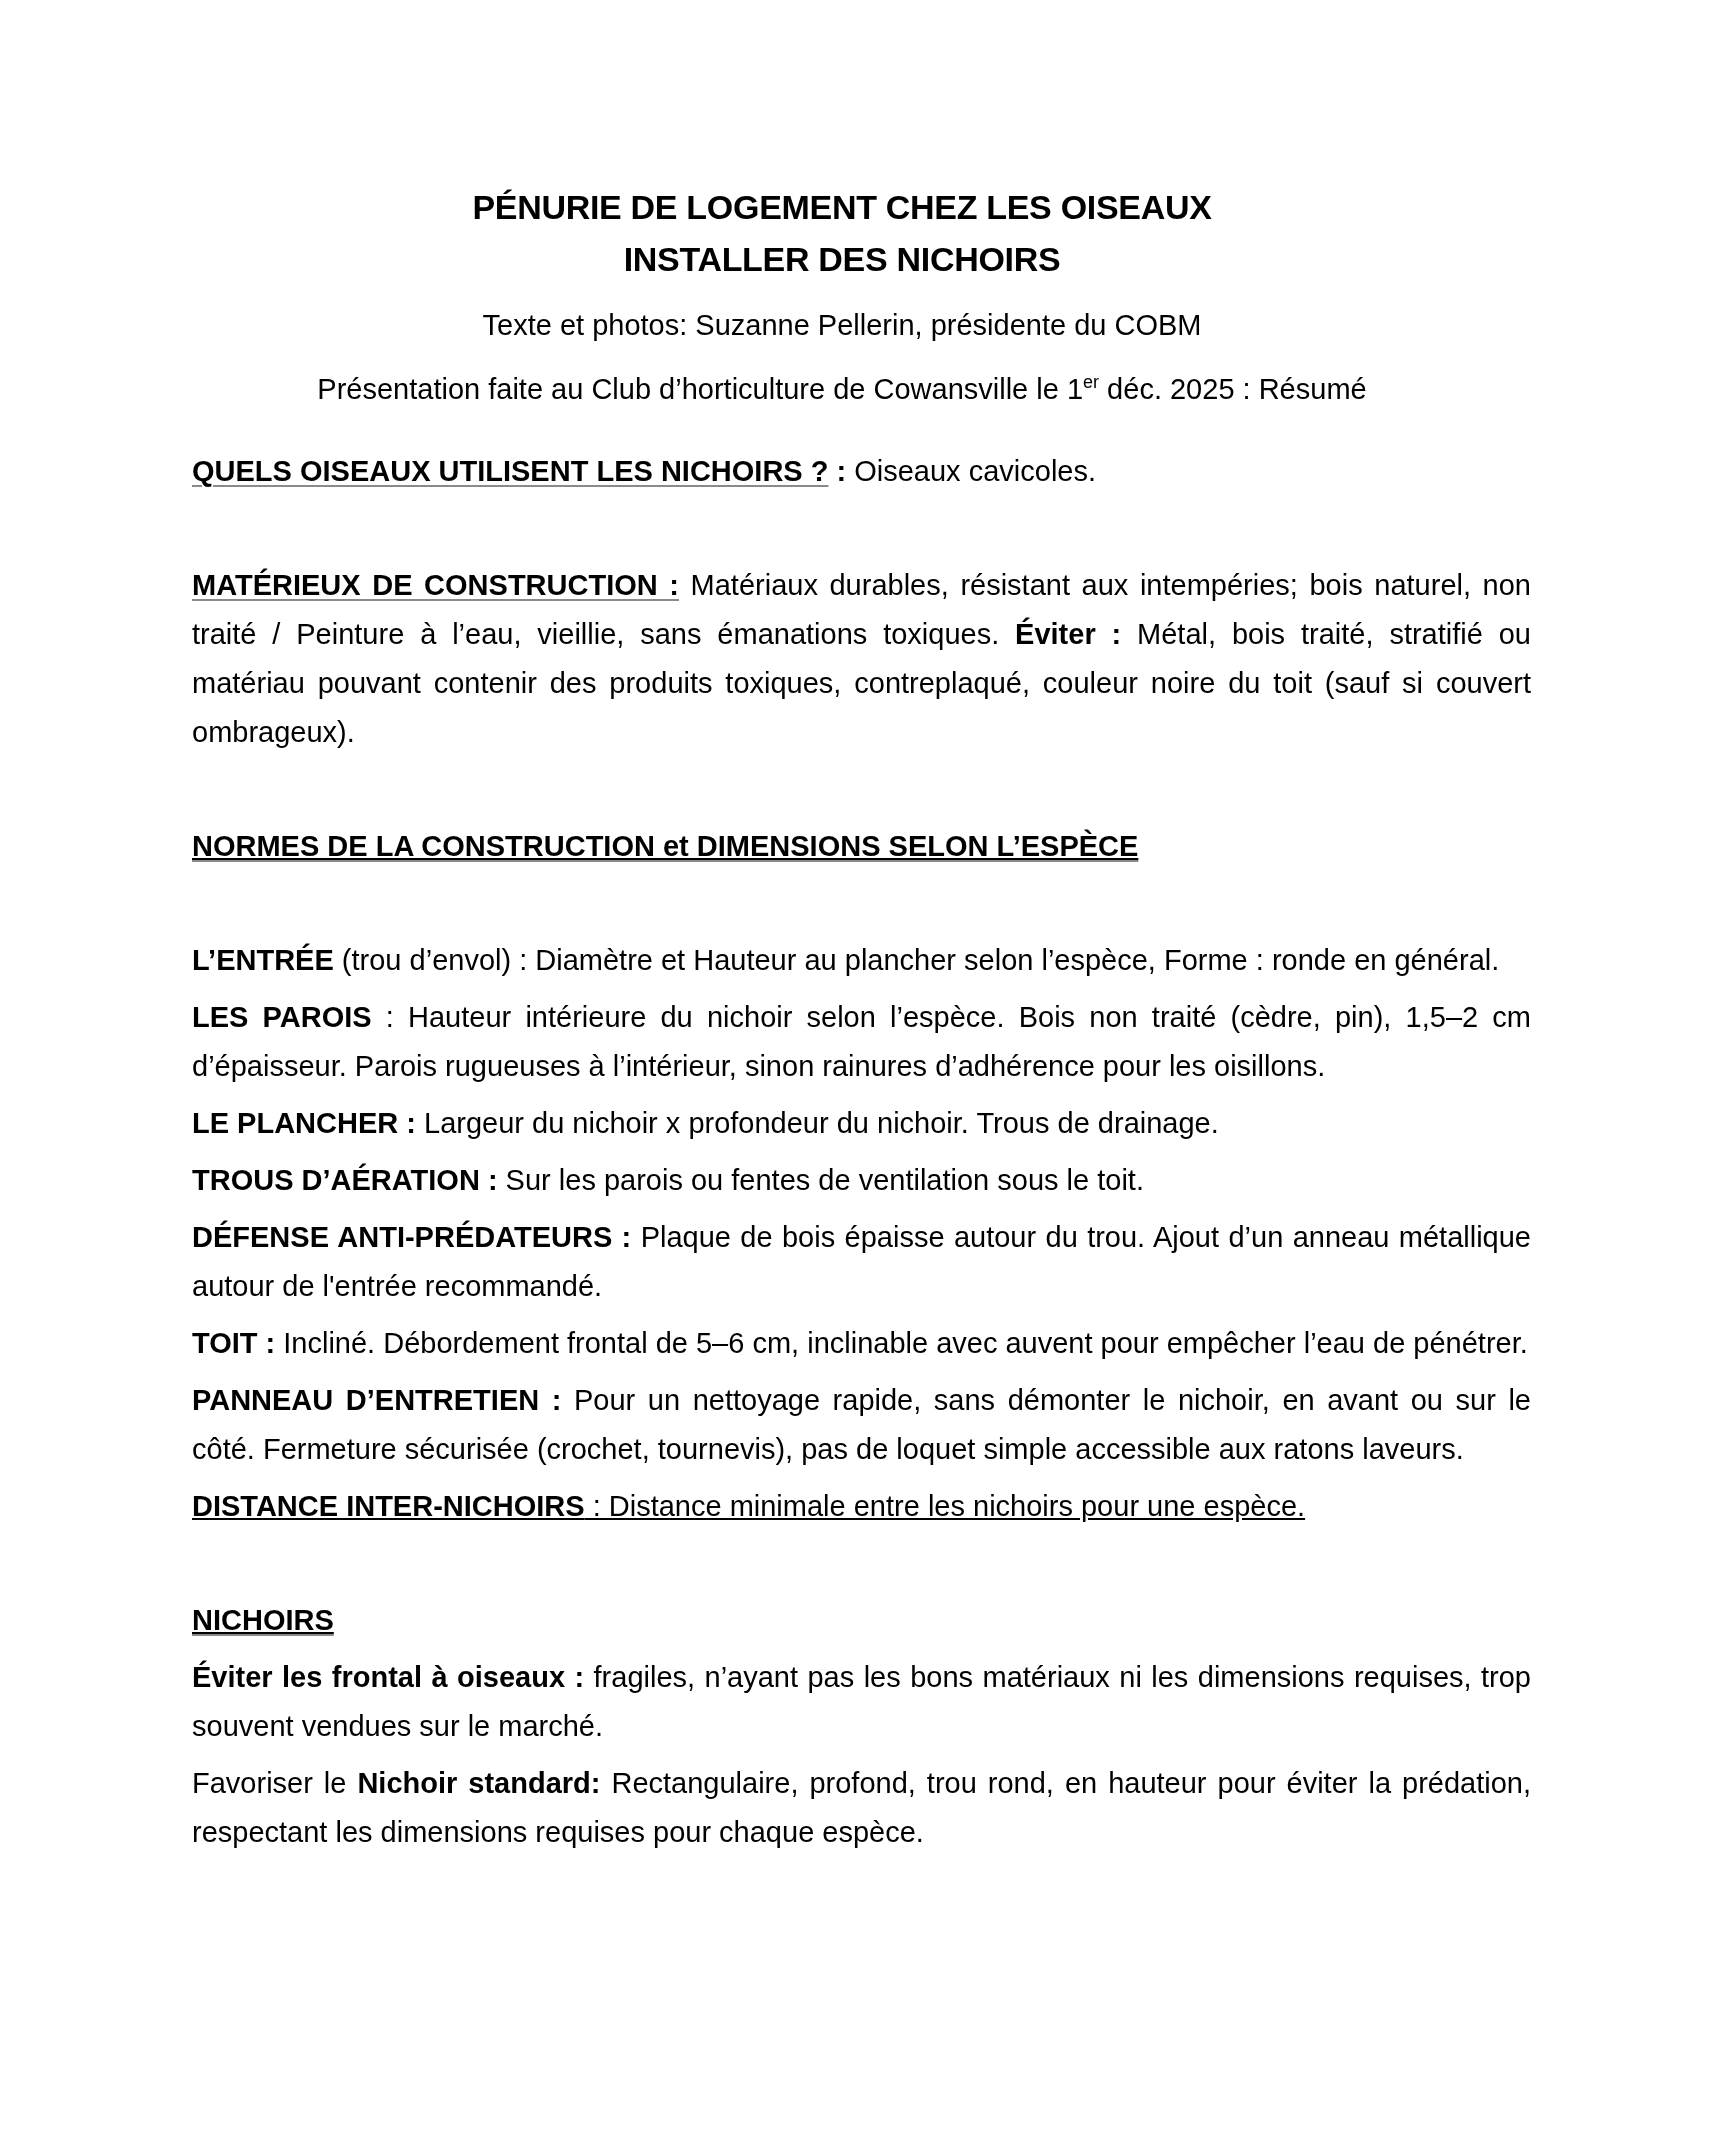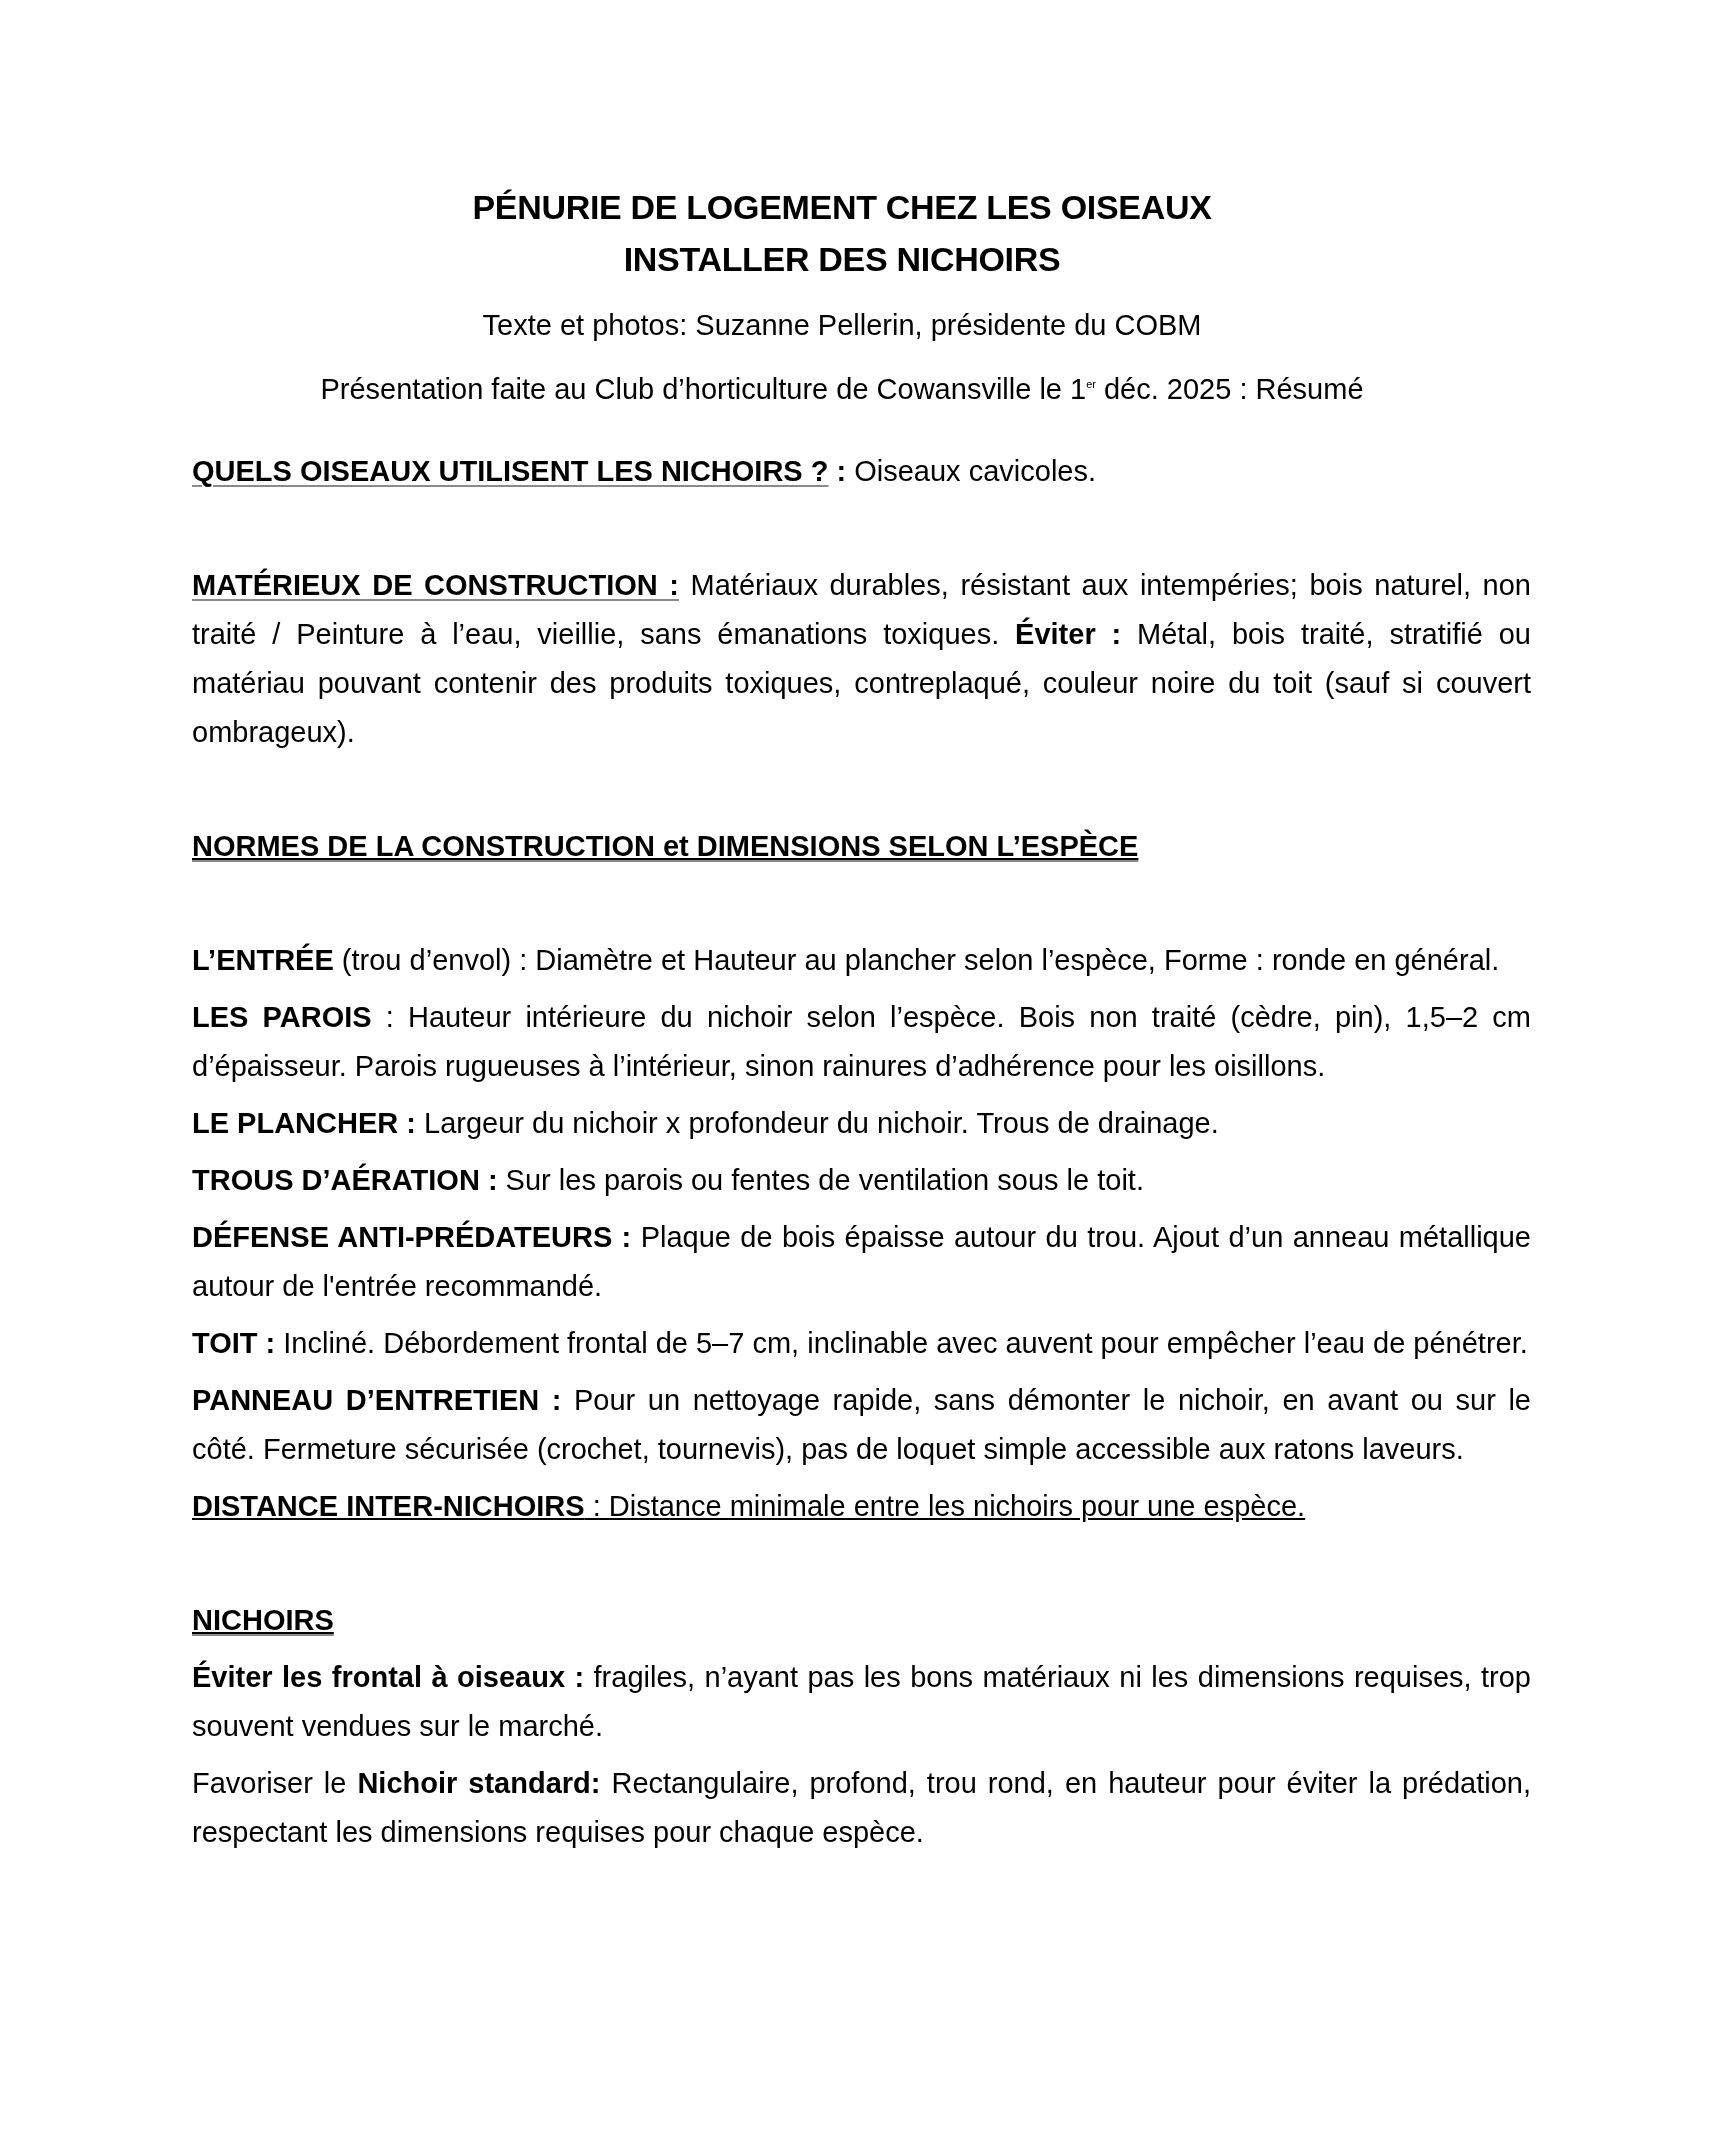--- a/index.html
+++ b/index.html
@@ -34,21 +34,21 @@
       line-height: 52px;
       letter-spacing: -0.3px;
       margin: 0;
     }
     .sub-line {
       font-size: 29px;
       line-height: 48px;
       margin: 16px;
     }
     .sub-line sup {
-      font-size: 11px;
+      font-size: 18px;
       vertical-align: 11.5px;
       line-height: 0;
     }
     .body {
       position: absolute;
       left: 184px;
       top: 439px;
       width: 1355px;
       font-size: 29px;
       line-height: 49px;
@@ -93,21 +93,21 @@
 
     <p class="para left"><span class="b u">NORMES DE LA CONSTRUCTION et DIMENSIONS SELON L’ESPÈCE</span></p>
 
     <div class="gap"></div>
 
     <p class="para"><span class="b">L’ENTRÉE</span><span> (trou d’envol) : Diamètre et Hauteur au plancher selon l’espèce, Forme : ronde en général.</span></p>
     <p class="para"><span class="b">LES PAROIS</span><span> : Hauteur intérieure du nichoir selon l’espèce. Bois non traité (cèdre, pin), 1,5–2 cm d’épaisseur. Parois rugueuses à l’intérieur, sinon rainures d’adhérence pour les oisillons.</span></p>
     <p class="para"><span class="b">LE PLANCHER :</span><span> Largeur du nichoir x profondeur du nichoir. Trous de drainage.</span></p>
     <p class="para"><span class="b">TROUS D’AÉRATION :</span><span> Sur les parois ou fentes de ventilation sous le toit.</span></p>
     <p class="para"><span class="b">DÉFENSE ANTI-PRÉDATEURS :</span><span> Plaque de bois épaisse autour du trou. Ajout d’un anneau métallique autour de l'entrée recommandé.</span></p>
-    <p class="para"><span class="b">TOIT :</span><span> Incliné. Débordement frontal de 5–7 cm, inclinable avec auvent pour empêcher l’eau de pénétrer.</span></p>
+    <p class="para"><span class="b">TOIT :</span><span> Incliné. Débordement frontal de 5–6 cm, inclinable avec auvent pour empêcher l’eau de pénétrer.</span></p>
     <p class="para"><span class="b">PANNEAU D’ENTRETIEN :</span><span> Pour un nettoyage rapide, sans démonter le nichoir, en avant ou sur le côté. Fermeture sécurisée (crochet, tournevis), pas de loquet simple accessible aux ratons laveurs.</span></p>
     <p class="para left"><span class="b">DISTANCE INTER-NICHOIRS</span><span> : Distance minimale entre les nichoirs pour une espèce.</span></p>
 
     <div class="gap"></div>
 
     <p class="para left"><span class="b u">NICHOIRS</span></p>
     <p class="para"><span class="b">Éviter les frontal à oiseaux :</span><span> fragiles, n’ayant pas les bons matériaux ni les dimensions requises, trop souvent vendues sur le marché.</span></p>
     <p class="para"><span>Favoriser le </span><span class="b">Nichoir standard:</span><span> Rectangulaire, profond, trou rond, en hauteur pour éviter la prédation, respectant les dimensions requises pour chaque espèce.</span></p>
 
   </div>

